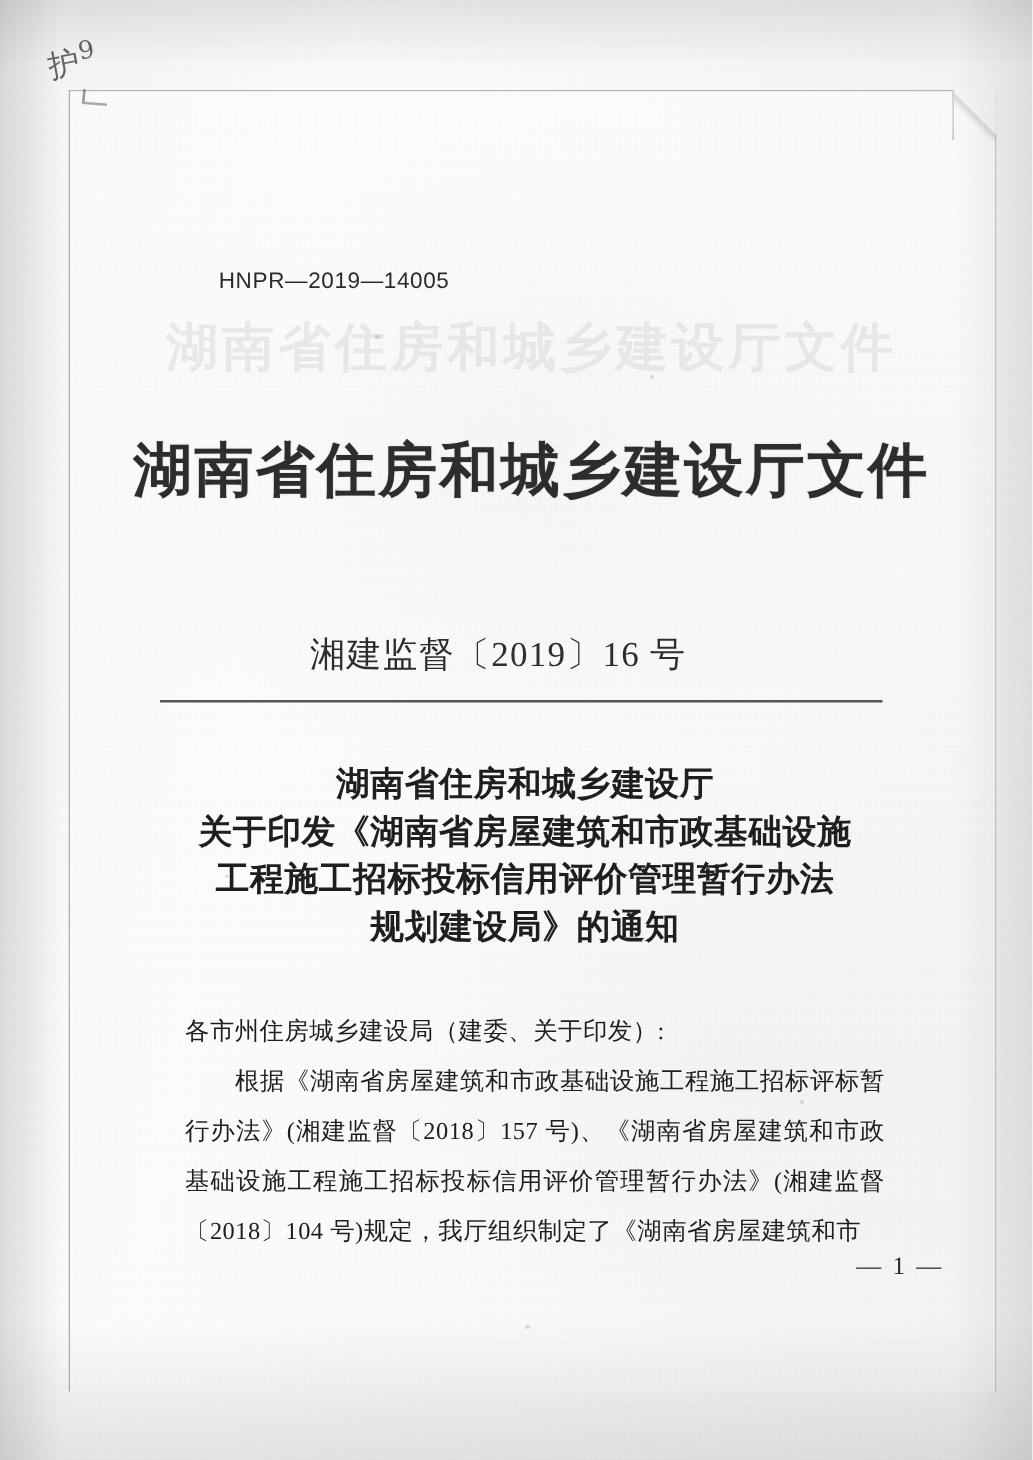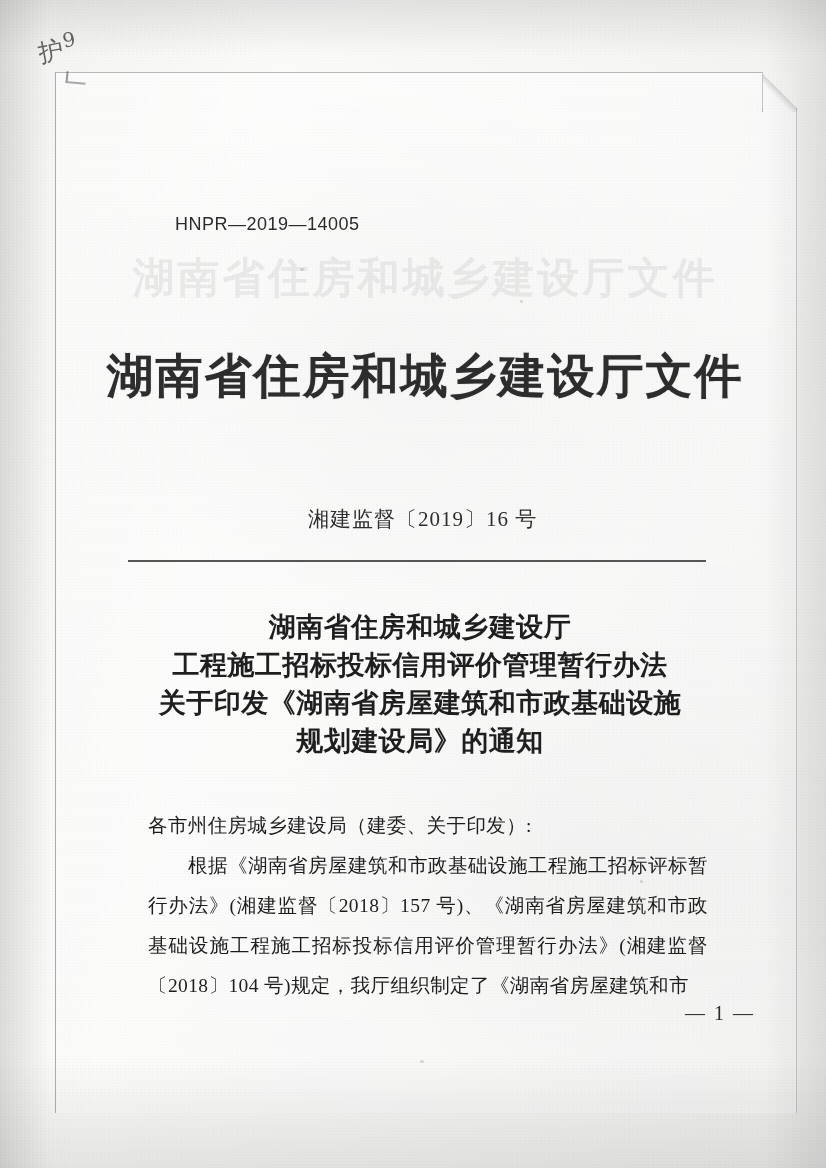--- a/index.html
+++ b/index.html
@@ -155,26 +155,26 @@
     font-family: "Liberation Sans", sans-serif;
     font-weight: bold;
     font-size: 42px;
     color: rgba(120,120,120,0.13);
     letter-spacing: 3px;
     white-space: nowrap;
   }
 
   .doc-code {
     position: absolute;
-    left: 72px;
+    left: 48px;
     top: 505px;
     width: 701px;
     text-align: center;
     font-family: "Liberation Serif", serif;
-    font-size: 21px;
+    font-size: 28px;
     color: #2e2e2e;
     letter-spacing: 1px;
   }
 
   .rule {
     position: absolute;
     left: 128px;
     top: 560px;
     width: 578px;
     height: 2px;
@@ -257,22 +257,22 @@
 
   <div class="masthead-ghost">湖南省住房和城乡建设厅文件</div>
   <div class="masthead">湖南省住房和城乡建设厅文件</div>
 
   <div class="doc-code">湘建监督〔2019〕16 号</div>
 
   <div class="rule"></div>
 
   <div class="title-block">
     <div>湖南省住房和城乡建设厅</div>
+    <div>关于印发《湖南省房屋建筑和市政基础设施</div>
     <div>工程施工招标投标信用评价管理暂行办法</div>
-    <div>关于印发《湖南省房屋建筑和市政基础设施</div>
     <div>规划建设局》的通知</div>
   </div>
 
   <div class="body-block">
     <div class="p-flat">各市州住房城乡建设局（建委、关于印发）:</div>
     <div class="p-indent">根据《湖南省房屋建筑和市政基础设施工程施工招标评标暂行办法》(湘建监督〔2018〕157 号)、《湖南省房屋建筑和市政基础设施工程施工招标投标信用评价管理暂行办法》(湘建监督〔2018〕104 号)规定，我厅组织制定了《湖南省房屋建筑和市</div>
   </div>
 
   <div class="page-number">— 1 —</div>
 

